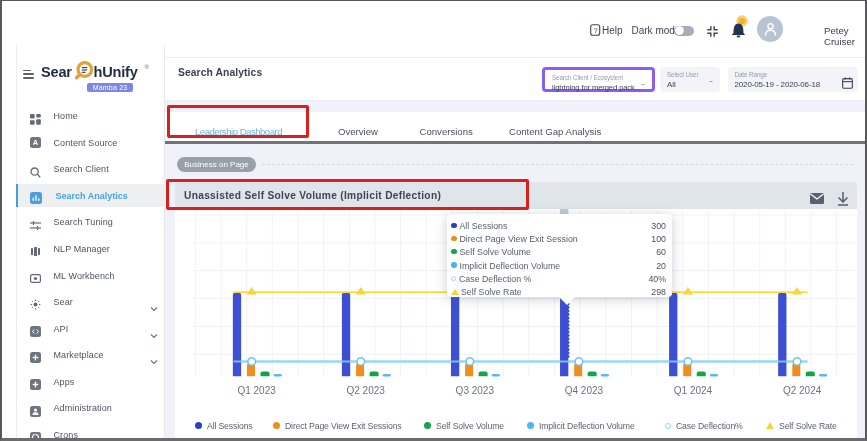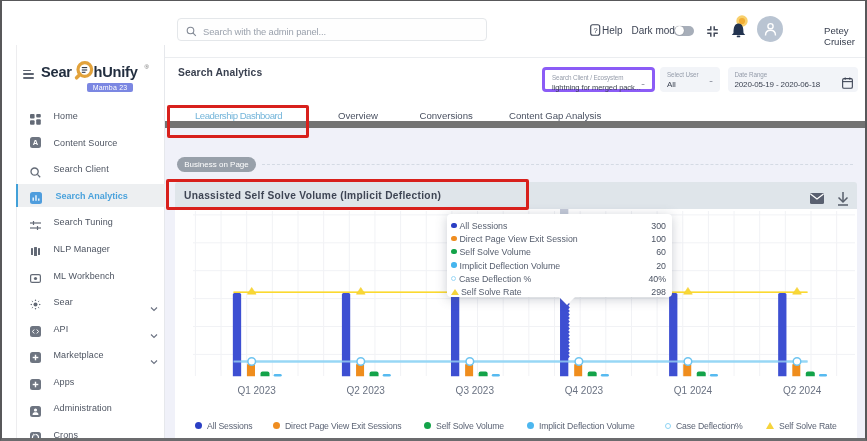--- a/index.html
+++ b/index.html
@@ -32,21 +32,21 @@
   
   .header { left:165px; top:58px; width:700px; height:43px; background:#fff; border-bottom:1px solid #edeef2; }
   .h-title { position:absolute; left:13px; top:9px; font-size:10.3px; font-weight:bold; color:#3a4150; letter-spacing:.1px; }
   .h-sub { position:absolute; left:13px; top:25.5px; font-size:8.7px; color:#6c7382; letter-spacing:-0.1px; }
   .selbox { position:absolute; border-radius:4px; top:8.7px; height:25.6px; }
   .selbox .sl { position:absolute; left:7px; top:4.3px; font-size:6.3px; color:#959caa; letter-spacing:-0.1px; white-space:nowrap; }
   .selbox .sv { position:absolute; left:7px; top:13.2px; font-size:8px; color:#3c4352; letter-spacing:-0.1px; white-space:nowrap; }
   .chev { position:absolute; font-size:7px; color:#6a7180; transform:scale(1.6,1.1); }
   
   .lavbg { left:165px; top:101px; width:700px; height:337px; background:#f0f1f9; }
-  .tabsbar { left:165px; top:96px; width:700px; height:31.7px; background:#fff; border-bottom:7px solid #737373; }
+  .tabsbar { left:165px; top:112px; width:700px; height:31.7px; background:#fff; border-bottom:3px solid #737373; }
   .tab { position:absolute; top:14px; font-size:9.6px; color:#4a5161; letter-spacing:0px; }
   .redrect { position:absolute; border:3.5px solid #d8201c; background:transparent; z-index:30; }
   
   .content { left:165px; top:140px; width:700px; height:298px; }
   .pill { position:absolute; left:12px; top:16.5px; width:79px; height:15px; background:#98a0aa; border-radius:8px; color:#fff; font-size:8px; line-height:15px; text-align:center; }
   .dash { position:absolute; left:97px; top:24px; width:591px; height:0; border-top:1px dashed #d4dae4; }
   .panelhead { position:absolute; left:10px; top:42px; width:682px; height:27px; background:#dfe5ea; border-radius:3px 3px 0 0; }
   .panelhead .t { position:absolute; left:9px; top:8px; font-size:10.2px; font-weight:bold; color:#3e4554; letter-spacing:.3px;text-align:center; }
   .panel { position:absolute; left:10px; top:69px; width:682px; height:229px; background:#fff; }
   .xlab { position:absolute; top:245px; font-size:10px; color:#6a7282; width:60px; text-align:center; }
@@ -198,27 +198,20 @@
             <rect x="0" y="0" width="11" height="11" rx="2.5" fill="#6e7581"></rect>
             <path d="M3.4 3.2 A3 3 0 1 0 5.5 2.4" fill="none" stroke="#fff" stroke-width="1.2"></path>
             <path d="M3 1.5 L3.6 3.6 L5.6 3" fill="#fff"></path>
           </svg></span>
         <span class="lb">Crons</span>
       </div>
     </div>
 </div>
 
 <div class="abs topbar">
-  <div class="searchbox">
-    <svg style="position:absolute;left:8px;top:6.5px" width="11" height="11" viewBox="0 0 11 11">
-        <circle cx="4.5" cy="4.5" r="3.3" fill="none" stroke="#818894" stroke-width="1.1"></circle>
-        <line x1="7.1" y1="7.1" x2="9.8" y2="9.8" stroke="#818894" stroke-width="1.1"></line>
-      </svg>
-    <div class="ph">Search with the admin panel...</div>
-  </div>
 
   <svg style="position:absolute;left:425px;top:23px" width="11" height="12" viewBox="0 0 11 12">
       <rect x="0.7" y="0.7" width="9" height="10.6" rx="2" fill="none" stroke="#3e4555" stroke-width="1.1"></rect>
       <text x="5.5" y="8.8" text-anchor="middle" font-size="7.5" fill="#3e4555" font-family="Liberation Sans">?</text>
     </svg>
   <div class="tbtxt" style="position:absolute;left:437px;top:24px">Help</div>
   <div class="tbtxt" style="position:absolute;left:466.5px;top:24px">Dark mode</div>
   <div style="position:absolute;left:509px;top:24.5px;width:20px;height:10.5px;background:#a7aeb9;border-radius:6px;">
     <div style="position:absolute;left:1px;top:0.7px;width:9px;height:9px;background:#fff;border-radius:50%;box-shadow:0 0 1px rgba(0,0,0,.4)"></div>
   </div>

